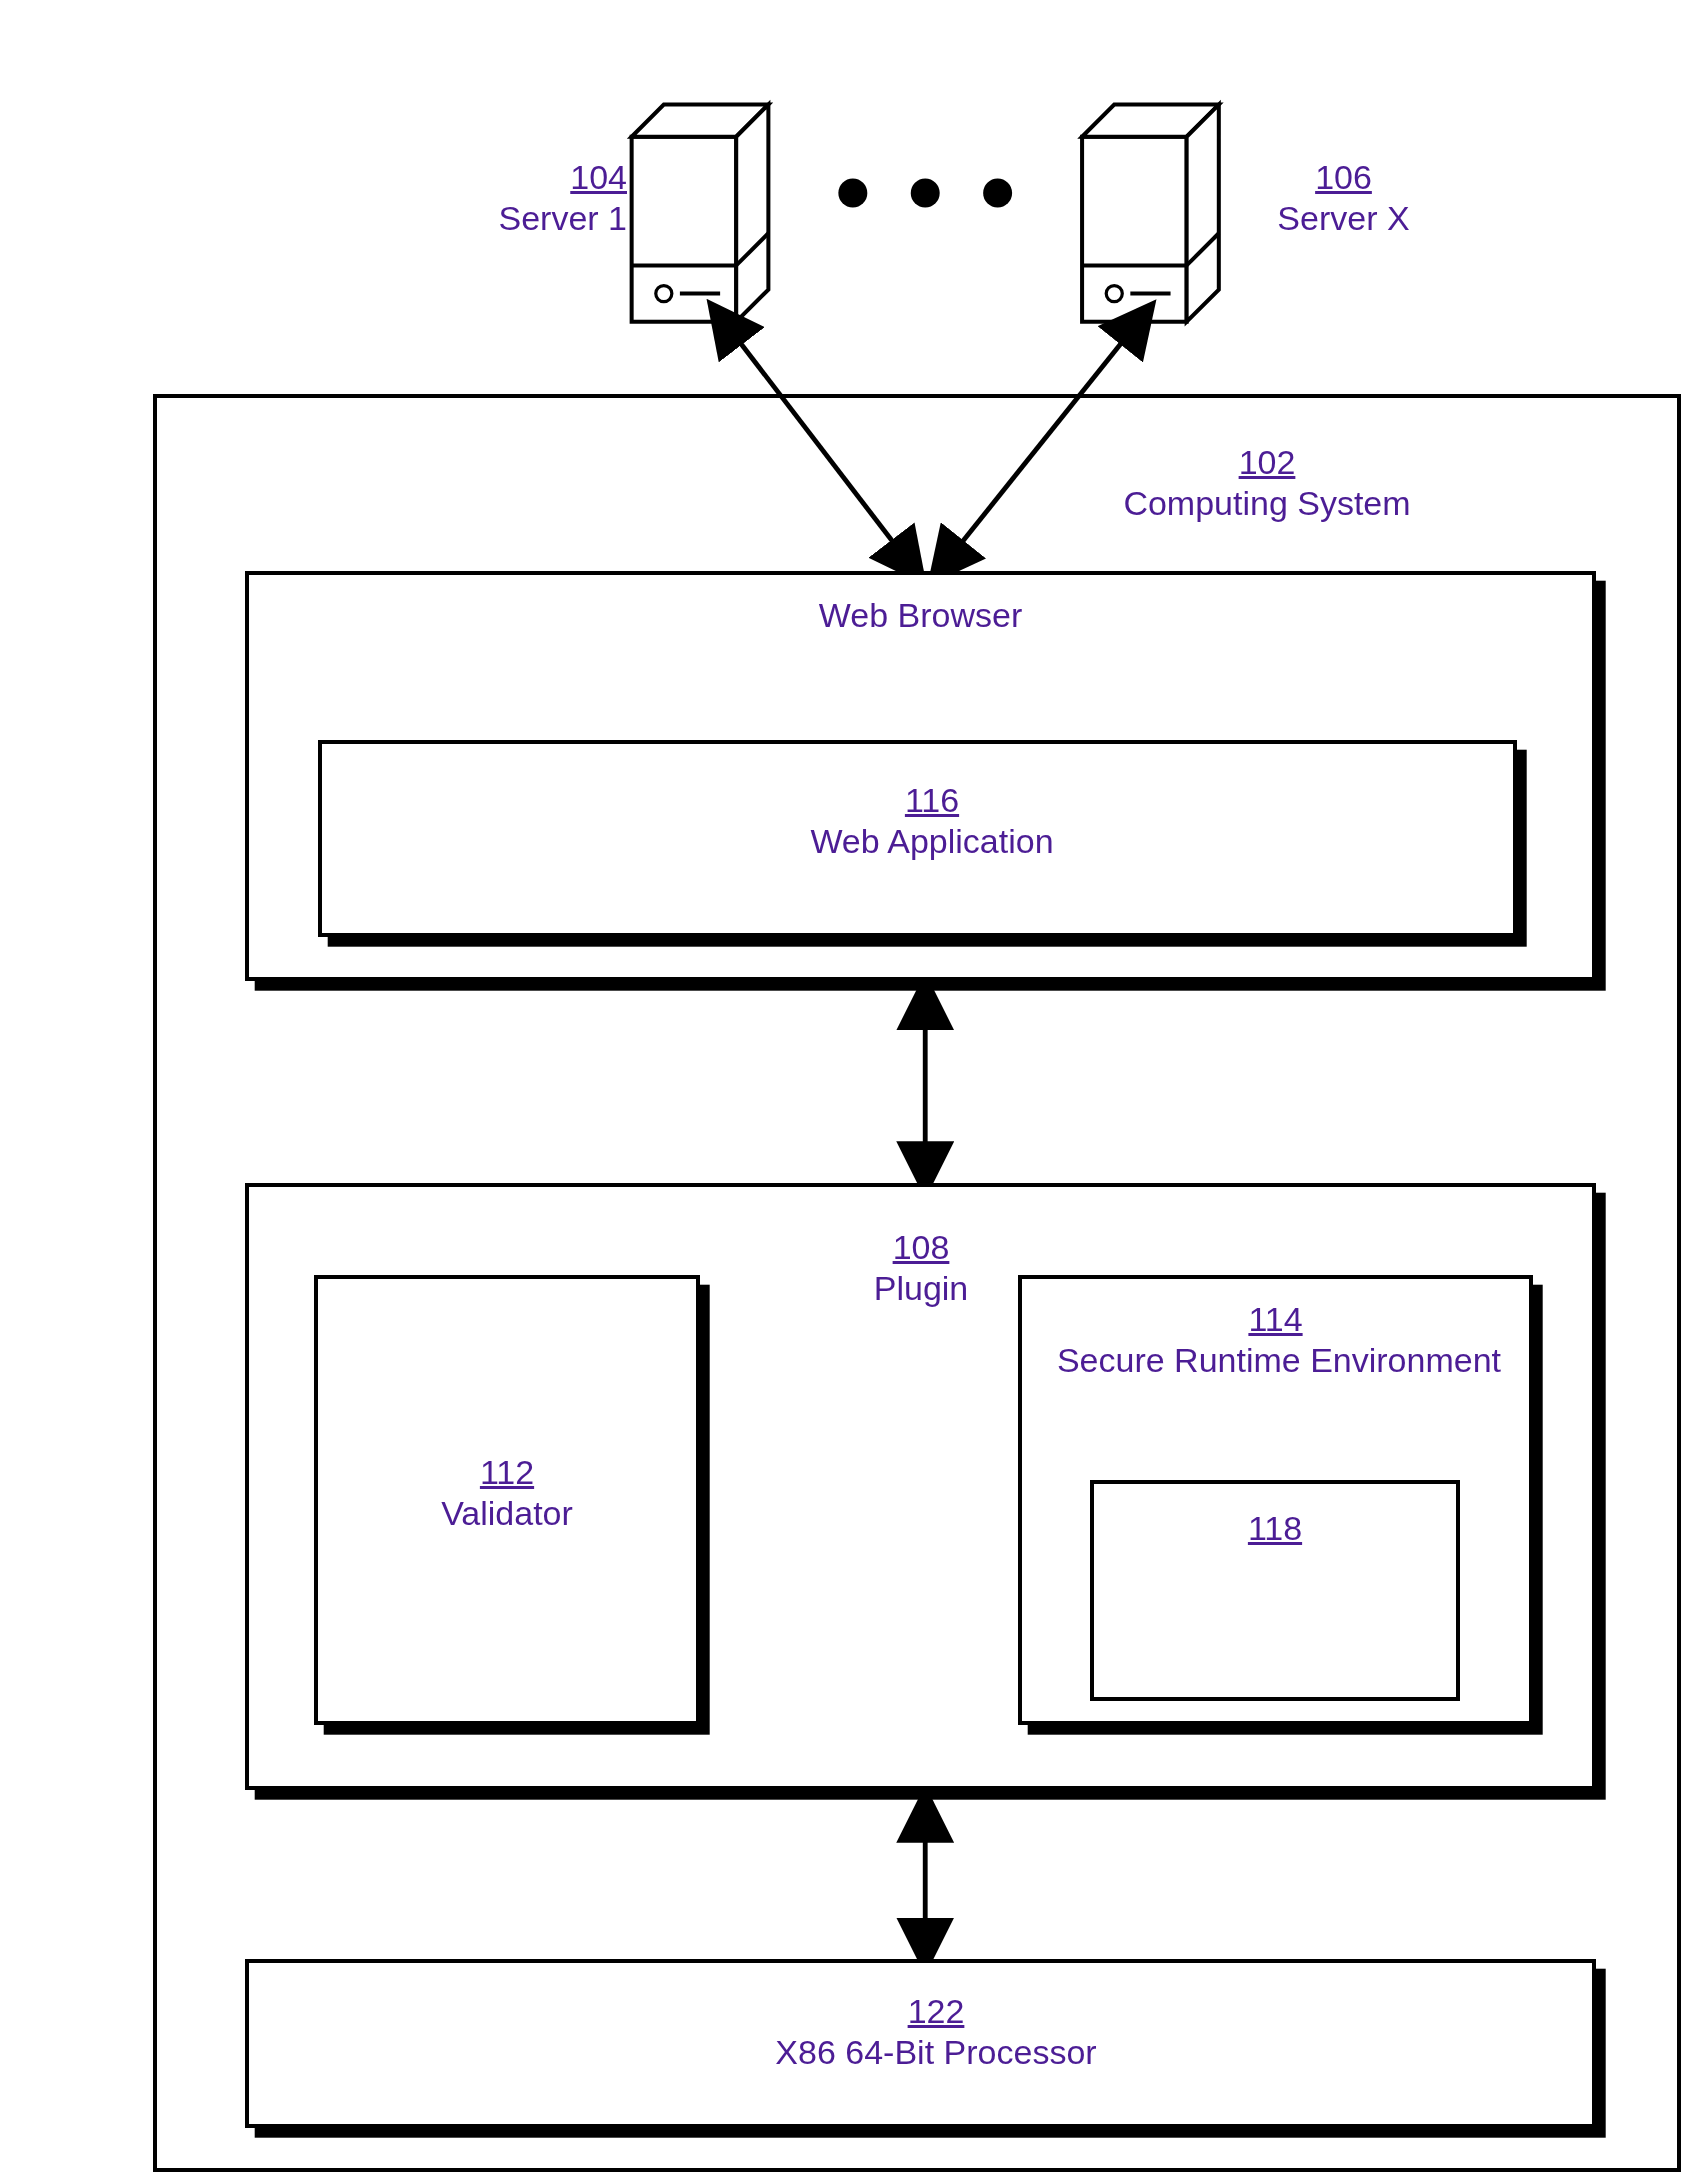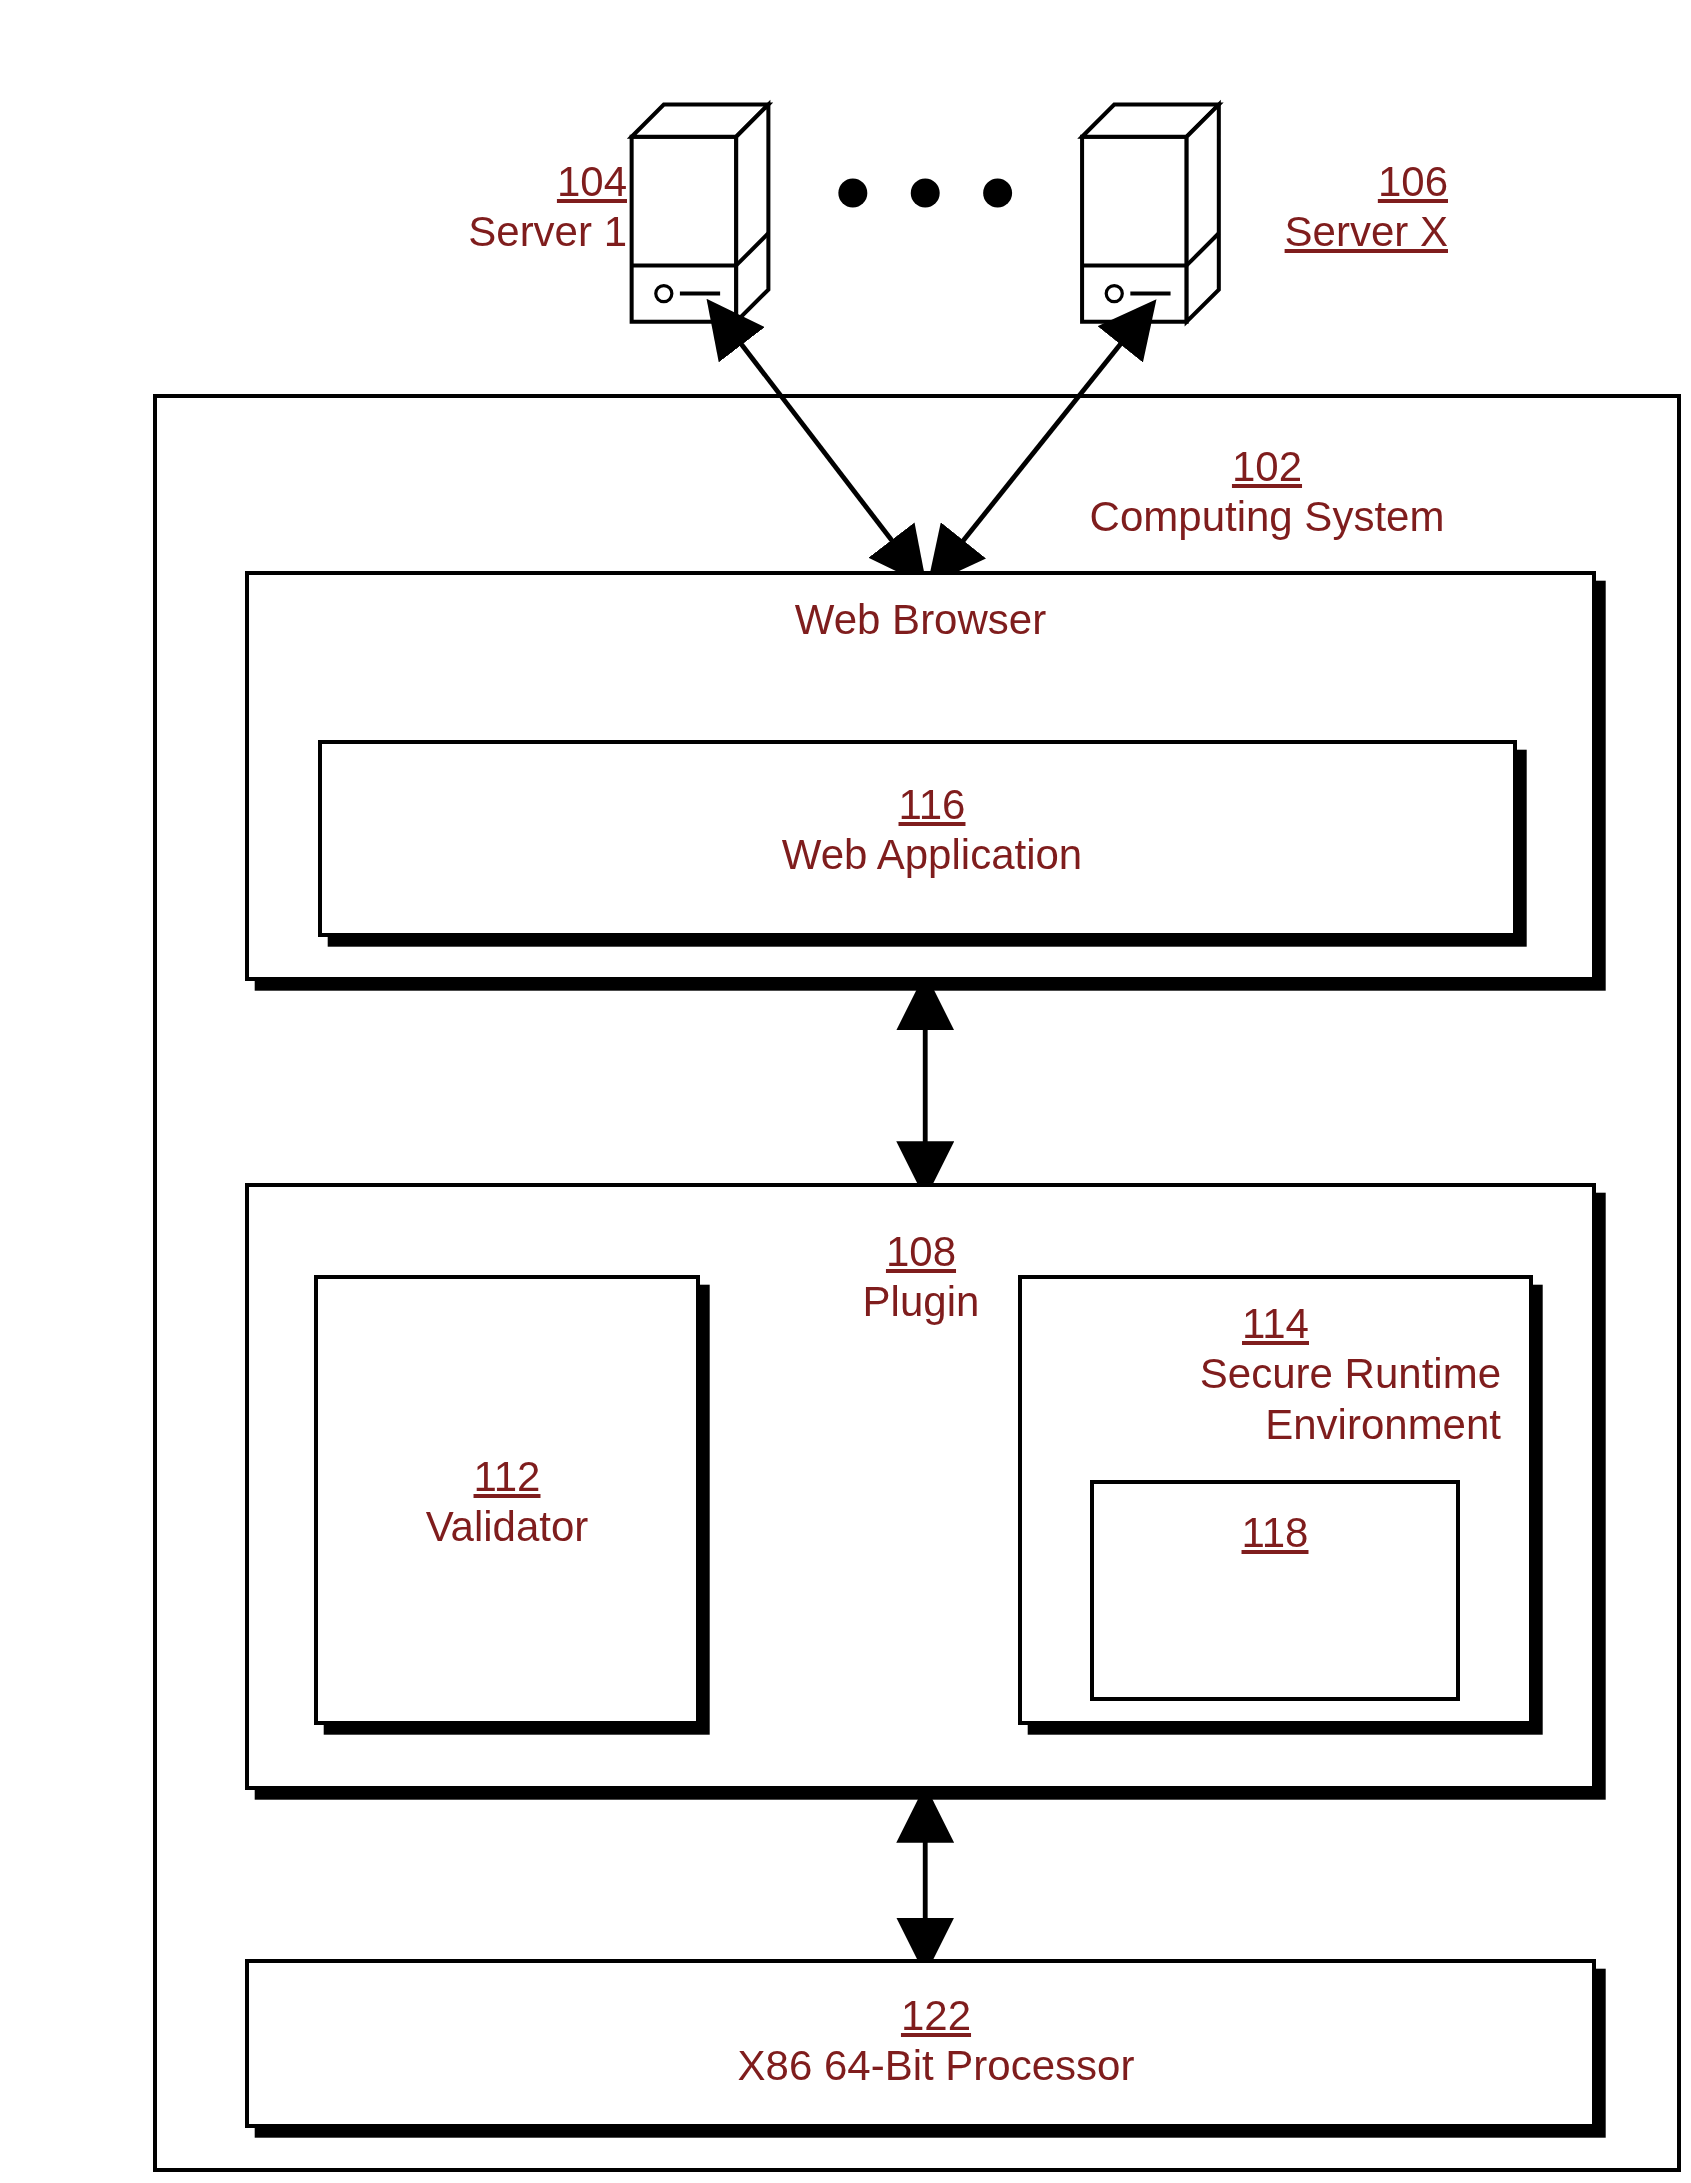--- a/index.html
+++ b/index.html
@@ -16,23 +16,23 @@
       height: 2183px;
     }
     .shadow-box {
       position: absolute;
       border: 4px solid #000;
       background: #fff;
       box-shadow: 9.7px 9.7px 0 0 #000;
     }
     .label {
       position: absolute;
-      font-size: 42px;
+      font-size: 34px;
       line-height: 1.2;
-      color: #7f1d1d;
+      color: #4c1d95;
       text-align: center;
     }
     .nbr { text-decoration: underline; }
     svg { position: absolute; top: 0; left: 0; }
   </style>
 </head>
 <body>
 
 <div class="stage">
 
@@ -74,21 +74,21 @@
 
     <line x1="890" y1="1890" x2="1245" y2="1890" stroke="#000" stroke-width="6" marker-end="url(#ah)"></line>
 
     <line x1="1150" y1="2255" x2="1150" y2="2420" stroke="#000" stroke-width="6" marker-start="url(#ah)" marker-end="url(#ah)"></line>
   </svg>
 
   <div class="label" style="left:426px; top:157px; width:201px; text-align:right;">
     <div><span class="nbr">104</span></div>
     <div>Server 1</div>
   </div>
-  <div class="label" style="left:1239px; top:157px; width:209px; text-align:right;text-decoration:underline;">
+  <div class="label" style="left:1239px; top:157px; width:209px; text-align:center;">
     <div><span class="nbr">106</span></div>
     <div>Server X</div>
   </div>
 
   <div style="position:absolute; left:153px; top:394px; width:1528px; height:1778px; border:4px solid #000;"></div>
   <div class="label" style="left:1046px; top:442px; width:442px;">
     <div><span class="nbr">102</span></div>
     <div>Computing System</div>
   </div>
 

